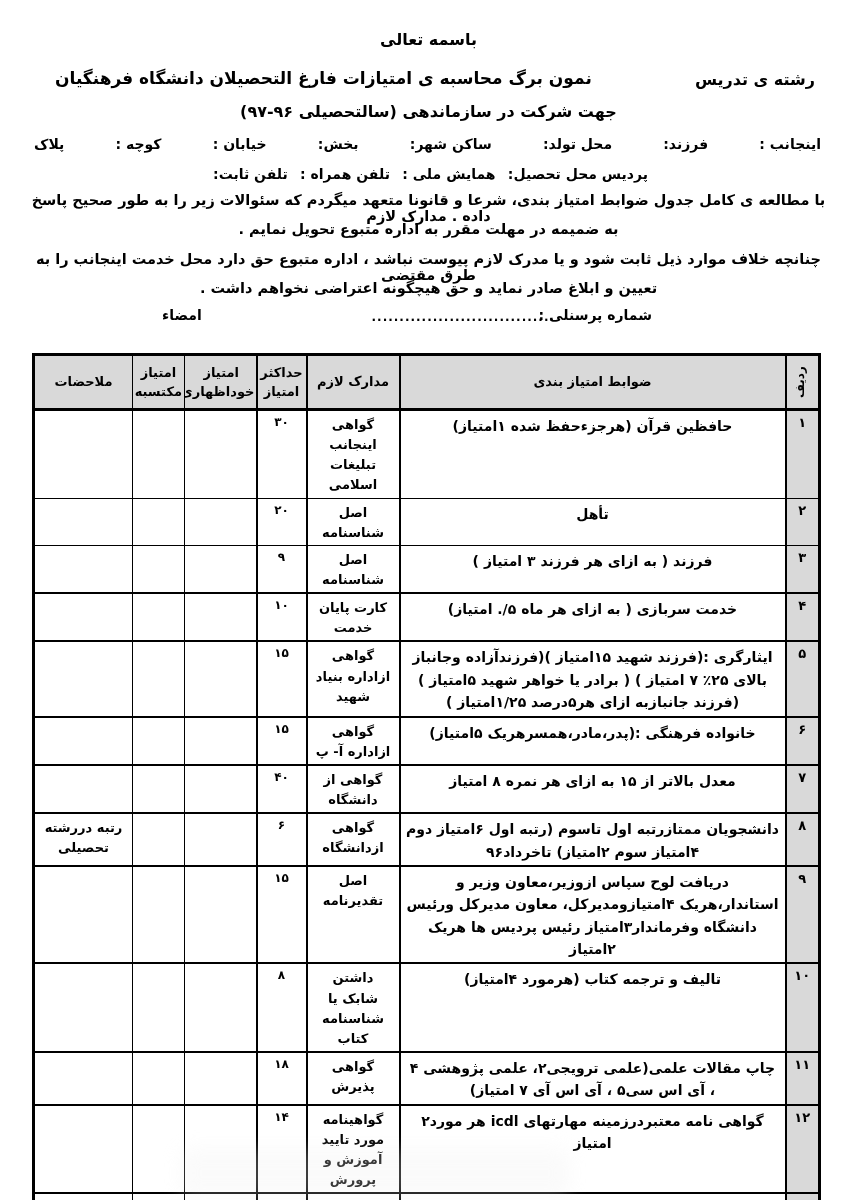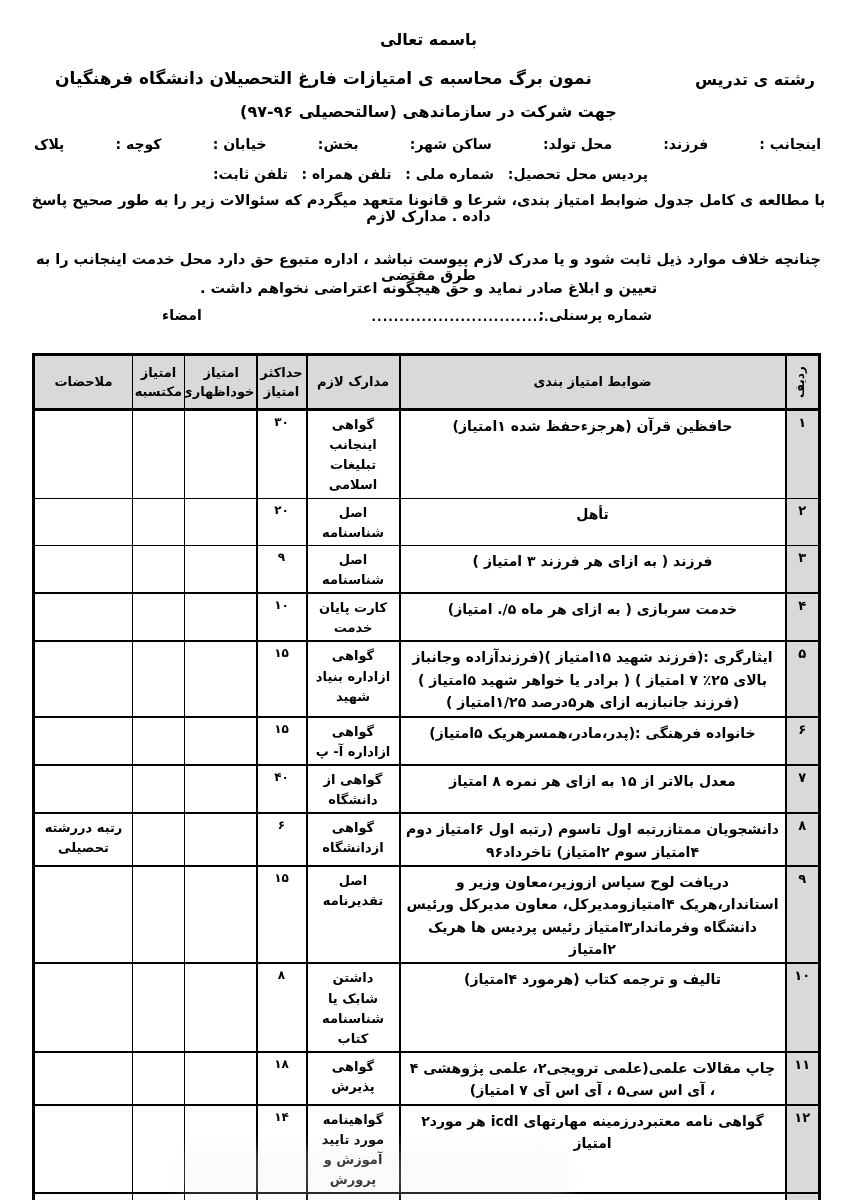--- a/index.html
+++ b/index.html
@@ -72,26 +72,27 @@
     <span>محل تولد:</span>
     <span>ساکن شهر:</span>
     <span>بخش:</span>
     <span>خیابان :</span>
     <span>کوچه :</span>
     <span>پلاک</span>
   </div>
 
   <div class="abs form-line2 b">
     <span>پردیس محل تحصیل:</span>
-    <span>شماره ملی :</span>
+    <span>همایش ملی :</span>
     <span>تلفن همراه :</span>
     <span>تلفن ثابت:</span>
   </div>
 
   <div class="abs para b" style="top:192px;">با مطالعه ی کامل جدول ضوابط امتیاز بندی، شرعا و قانونا متعهد میگردم که سئوالات زیر را به طور صحیح پاسخ داده . مدارک لازم</div>
+  <div class="abs para b" style="top:221px;">به ضمیمه در مهلت مقرر به  اداره متبوع تحویل نمایم .</div>
   <div class="abs para b" style="top:280px;">تعیین و ابلاغ صادر نماید و حق هیچگونه اعتراضی نخواهم داشت .</div>
   <div class="abs para b" style="top:251px;">چنانچه خلاف موارد ذیل ثابت شود و یا مدرک لازم پیوست نباشد ، اداره متبوع حق دارد محل خدمت اینجانب را به طرق مقتضی</div>
 
   <div class="abs personnel-row b">
     <span class="personnel-label">شماره پرسنلی :</span>
     <span class="dotline">.................................</span>
     <span class="signature">امضاء</span>
   </div>
 
   <table class="points">

